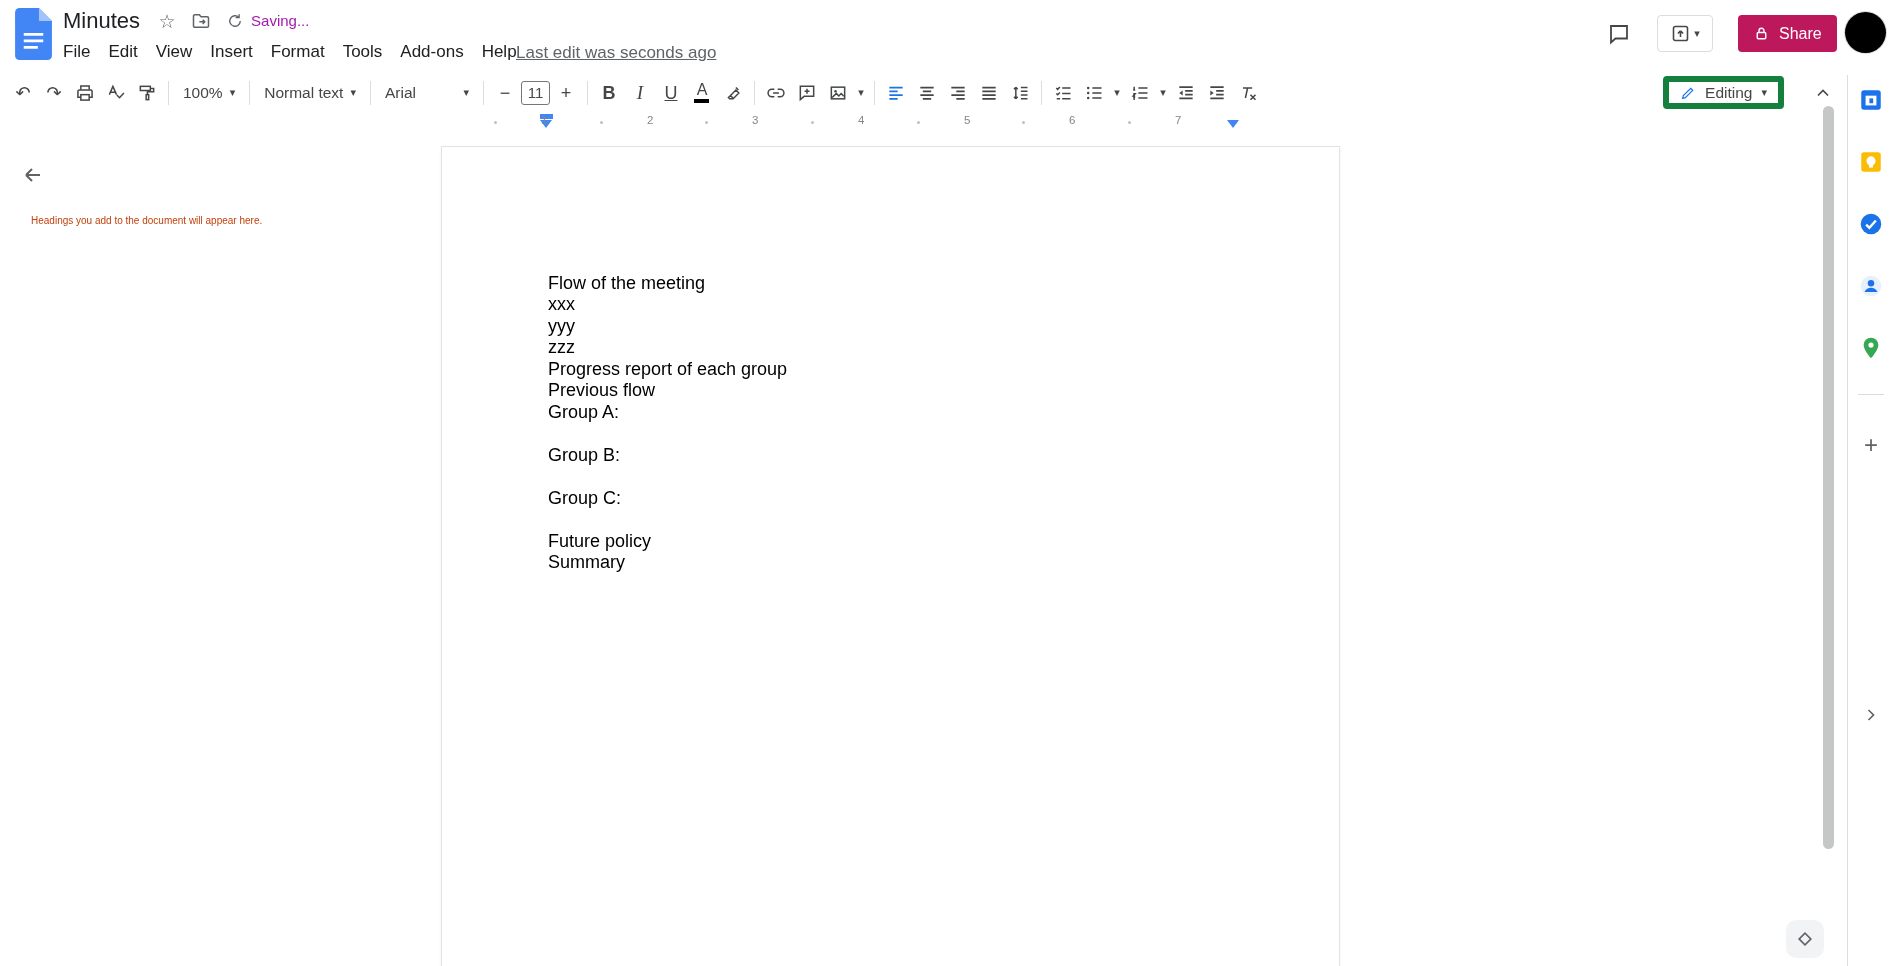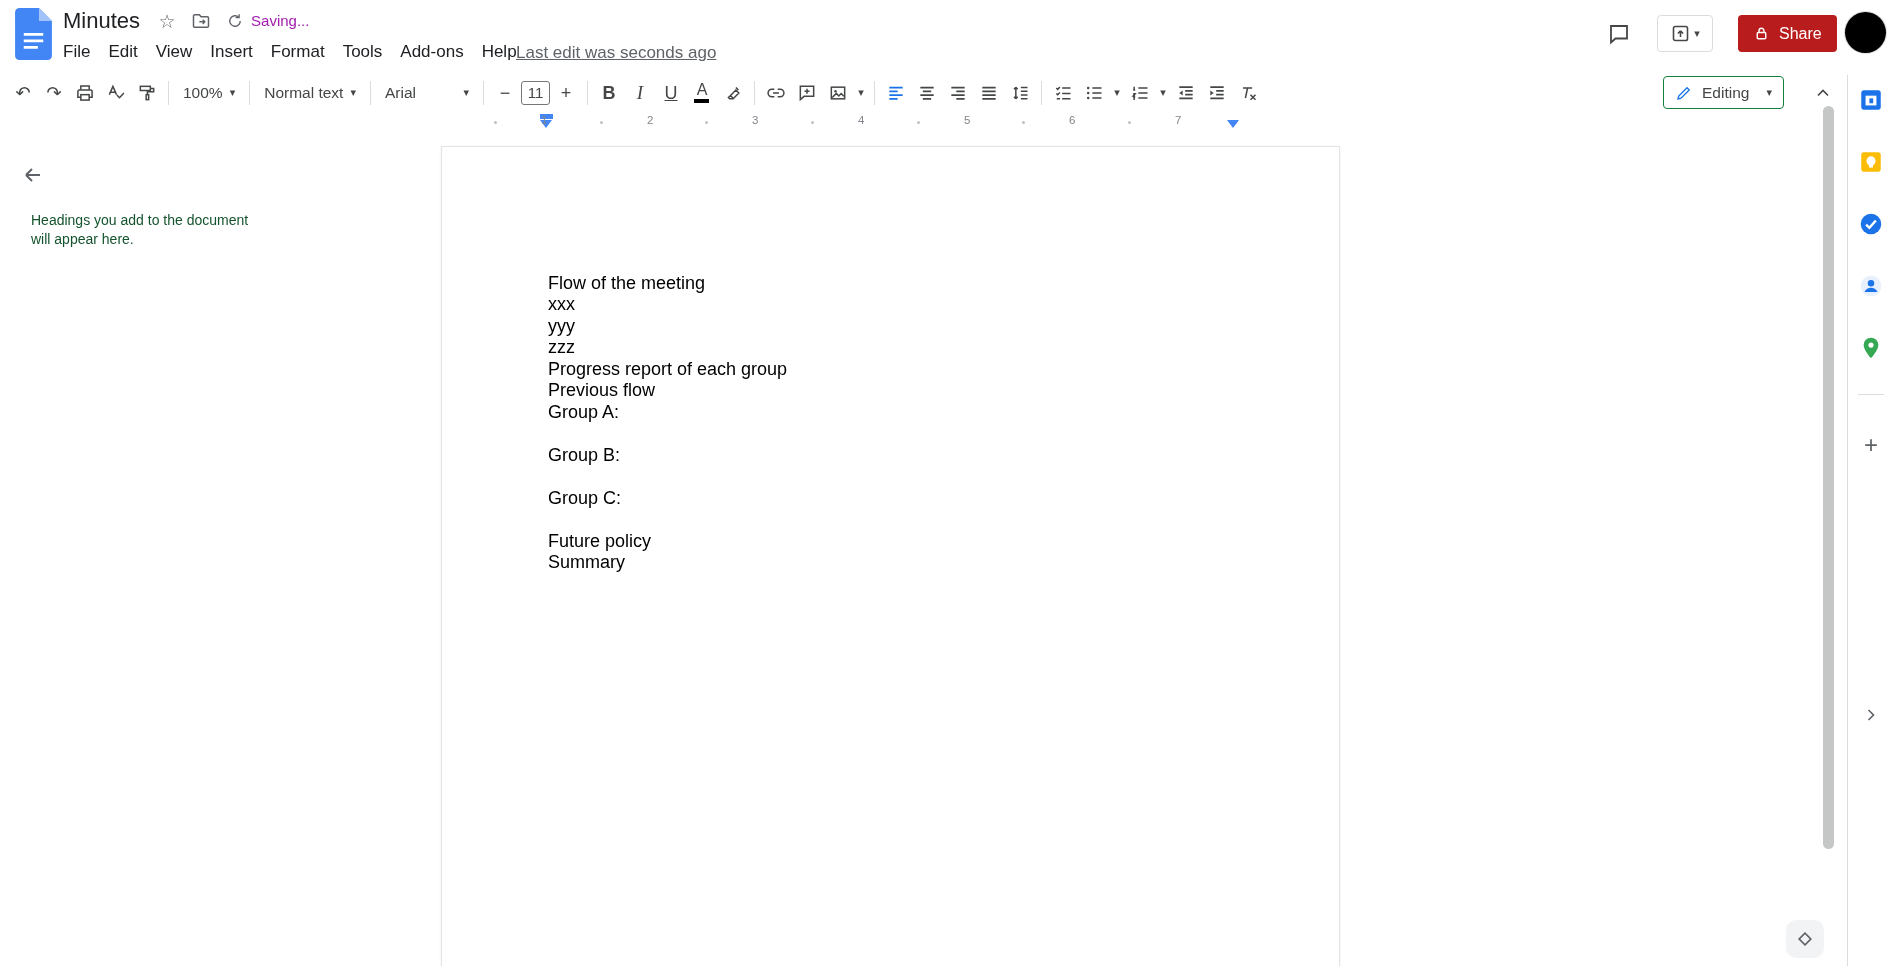--- a/index.html
+++ b/index.html
@@ -17,58 +17,58 @@
   .doc-title { font-size:22px; color:#202124; margin-right:10px;text-align:right; }
   .small-ic { width:34px; height:30px; display:flex; align-items:center; justify-content:center; color:#5f6368; border-radius:4px; }
   .star-glyph { font-size:19px; line-height:1; }
   .saving { display:flex; align-items:flex-start; gap:7px; color:#a21caf; font-size:15px; margin-left:8px; }
   .menu-row { position:absolute; left:54px; top:39px; display:flex; align-items:center; }
   .menu-item { padding:3px 9px; font-size:17px; color:#202124; border-radius:4px; cursor:pointer; }
   .last-edit { margin-left:16px; font-size:17px; color:#5f6368; text-decoration:underline; cursor:pointer; }
 
   .comments-btn { position:absolute; left:1600px; top:16px; width:38px; height:36px; display:flex; align-items:center; justify-content:center; color:#444746; }
   .present-btn { position:absolute; left:1657px; top:15px; width:56px; height:37px; border:1px solid #dadce0; border-radius:4px; background:#fff; display:flex; align-items:center; justify-content:center; gap:3px; color:#444746; }
-  .share-btn { position:absolute; left:1738px; top:15px; height:37px; padding:0 15px; background:#b91c1c; border:none; border-radius:4px; color:#fff; font-size:16px; display:flex; align-items:center; gap:9px; cursor:pointer; font-family:inherit; }
+  .share-btn { position:absolute; left:1738px; top:15px; height:37px; padding:0 15px; background:#be185d; border:none; border-radius:4px; color:#fff; font-size:16px; display:flex; align-items:center; gap:9px; cursor:pointer; font-family:inherit; }
   .avatar { position:absolute; left:1845px; top:12px; width:41px; height:41px; border-radius:50%; background:#000; box-shadow:0 0 0 1px #dadce0; cursor:pointer; }
 
   
   .toolbar { position:absolute; left:0; top:73px; right:48px; height:39px; display:flex; align-items:center; padding-left:8px; gap:1px; background:#fff; }
   .icon-btn { width:30px; height:30px; border-radius:4px; display:flex; align-items:center; justify-content:center; color:#444746; flex:none; cursor:pointer; background:transparent; border:none; }
   .glyph { font-size:18px; line-height:1; color:#444746; font-family:inherit; }
   .tb-divider { width:1px; height:24px; background:#dadce0; margin:0 5px; flex:none; }
   .tb-select { display:flex; align-items:center; gap:7px; height:30px; padding:0 8px; border-radius:4px; font-size:15.5px; color:#444746; cursor:pointer; flex:none; }
   .caret { font-size:11px; color:#444746; line-height:1; }
   .font-size-box { width:29px; height:24px; border:1px solid #747775; border-radius:3px; text-align:center; font-size:15px; color:#444746; background:#fff; font-family:inherit; }
   .b-bold { font-weight:bold; }
   .b-italic { font-style:italic; font-family:"Liberation Serif",serif; font-size:19px; }
   .b-under { text-decoration:underline; }
   .color-stack { display:flex; flex-direction:column; align-items:center; line-height:1; }
   .color-stack .letter { font-size:16px; }
   .color-bar { width:15px; height:4px; background:#000; margin-top:1px; }
   .mini-caret-btn { width:14px; height:30px; display:flex; align-items:center; justify-content:center; flex:none; cursor:pointer; }
-  .editing-pill { position:absolute; left:1663px; top:76px; width:121px; height:33px; border:1px solid #15803d; border-radius:4px; background:#fff; display:flex; align-items:center; gap:9px; padding:0 11px; font-size:15.5px; color:#444746; cursor:pointer; }
+  .editing-pill { position:absolute; left:1663px; top:76px; width:121px; height:33px; border:6px solid #15803d; border-radius:4px; background:#fff; display:flex; align-items:center; gap:9px; padding:0 11px; font-size:15.5px; color:#444746; cursor:pointer; }
   .editing-pill .mode-caret { margin-left:auto; }
   .collapse-btn { position:absolute; left:1808px; top:78px; width:30px; height:30px; display:flex; align-items:center; justify-content:center; color:#444746; cursor:pointer; }
 
   
   .ruler { position:absolute; left:441px; top:113px; width:900px; height:17px; background:#fff; }
   .ruler-num { position:absolute; top:1px; font-size:11.5px; color:#80868b; }
   span.ruler-num:nth-of-type(1){left:100px} span.ruler-num:nth-of-type(2){left:206px}
   span.ruler-num:nth-of-type(3){left:311px} span.ruler-num:nth-of-type(4){left:417px}
   span.ruler-num:nth-of-type(5){left:523px} span.ruler-num:nth-of-type(6){left:628px}
   span.ruler-num:nth-of-type(7){left:734px}
   .tick { position:absolute; top:8px; width:3px; height:3px; border-radius:50%; background:#bdc1c6; }
   .indent-left { position:absolute; left:99px; top:1px; cursor:pointer; }
   .indent-left .bar { width:13px; height:5px; background:#4285f4; margin-bottom:1px; }
   .tri-down { width:0; height:0; border-left:6.5px solid transparent; border-right:6.5px solid transparent; border-top:8px solid #4285f4; }
   .indent-right { position:absolute; left:786px; top:7px; cursor:pointer; }
 
   
   .outline-back { position:absolute; left:12px; top:154px; width:42px; height:42px; border-radius:50%; display:flex; align-items:center; justify-content:center; color:#5f6368; cursor:pointer; }
-  .outline-hint { position:absolute; left:31px; top:211px; width:238px; font-size:14px; line-height:19px; color:#14532d; }
+  .outline-hint { position:absolute; left:31px; top:211px; width:238px; font-size:10px; line-height:19px; color:#c2410c; }
 
   
   .page { position:absolute; left:441px; top:146px; width:899px; height:830px; background:#fff; border:1px solid #e3e3e3; box-shadow:0 1px 3px rgba(0,0,0,0.06); }
   .doc-content { padding:104px 106px 0 106px; font-size:18px; line-height:21.5px; color:#000; cursor:text; }
   .doc-line { min-height:21.5px; white-space:pre-wrap; }
 
   
   .side-panel { position:absolute; right:0; top:75px; bottom:0; width:47px; background:#fff; border-left:1px solid #dadce0; display:flex; flex-direction:column; align-items:center; padding-top:9px; }
   .app-btn { width:32px; height:32px; margin-bottom:30px; display:flex; align-items:center; justify-content:center; cursor:pointer; flex:none; }
   .side-divider { width:26px; height:1px; background:#dadce0; flex:none; }

